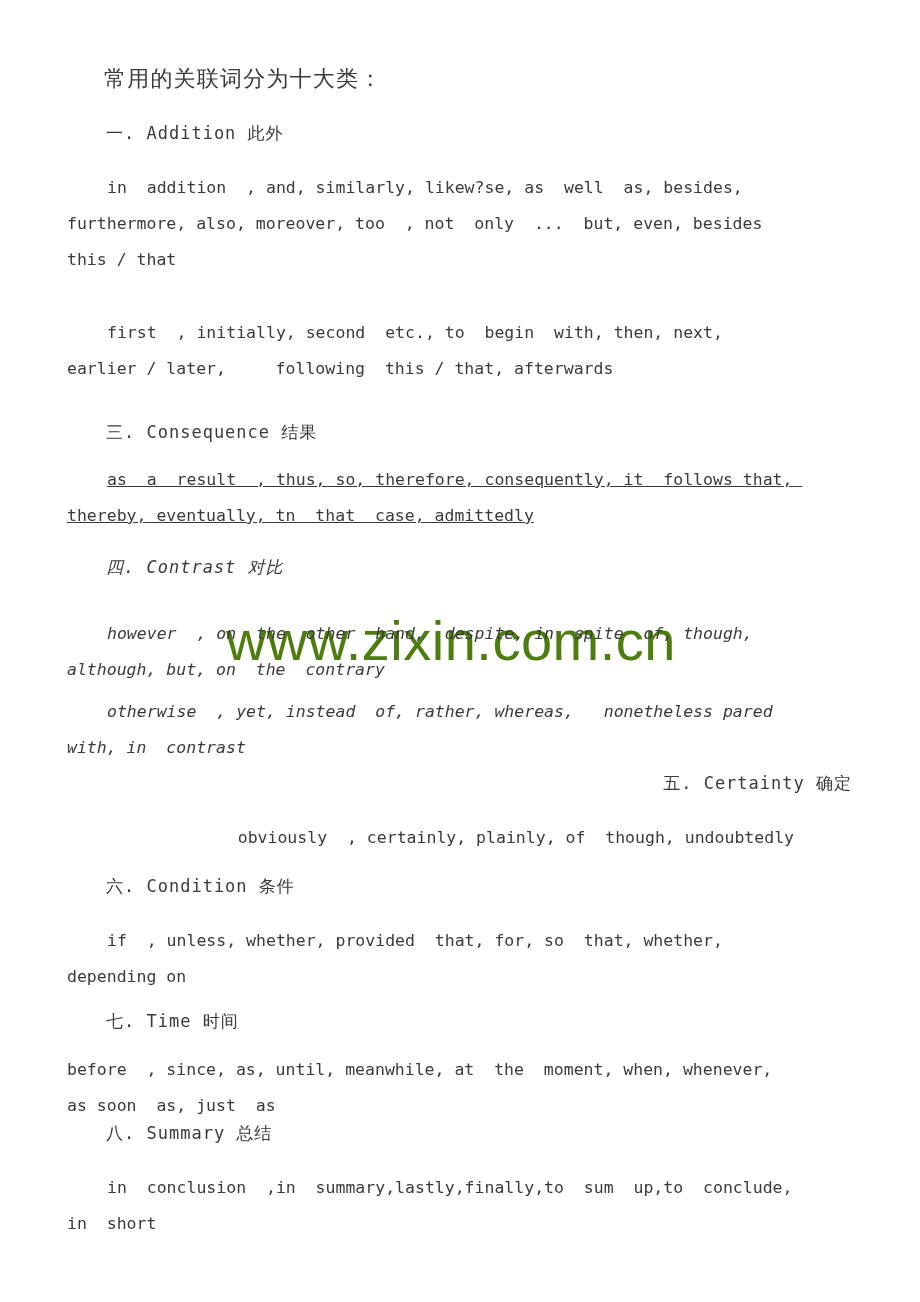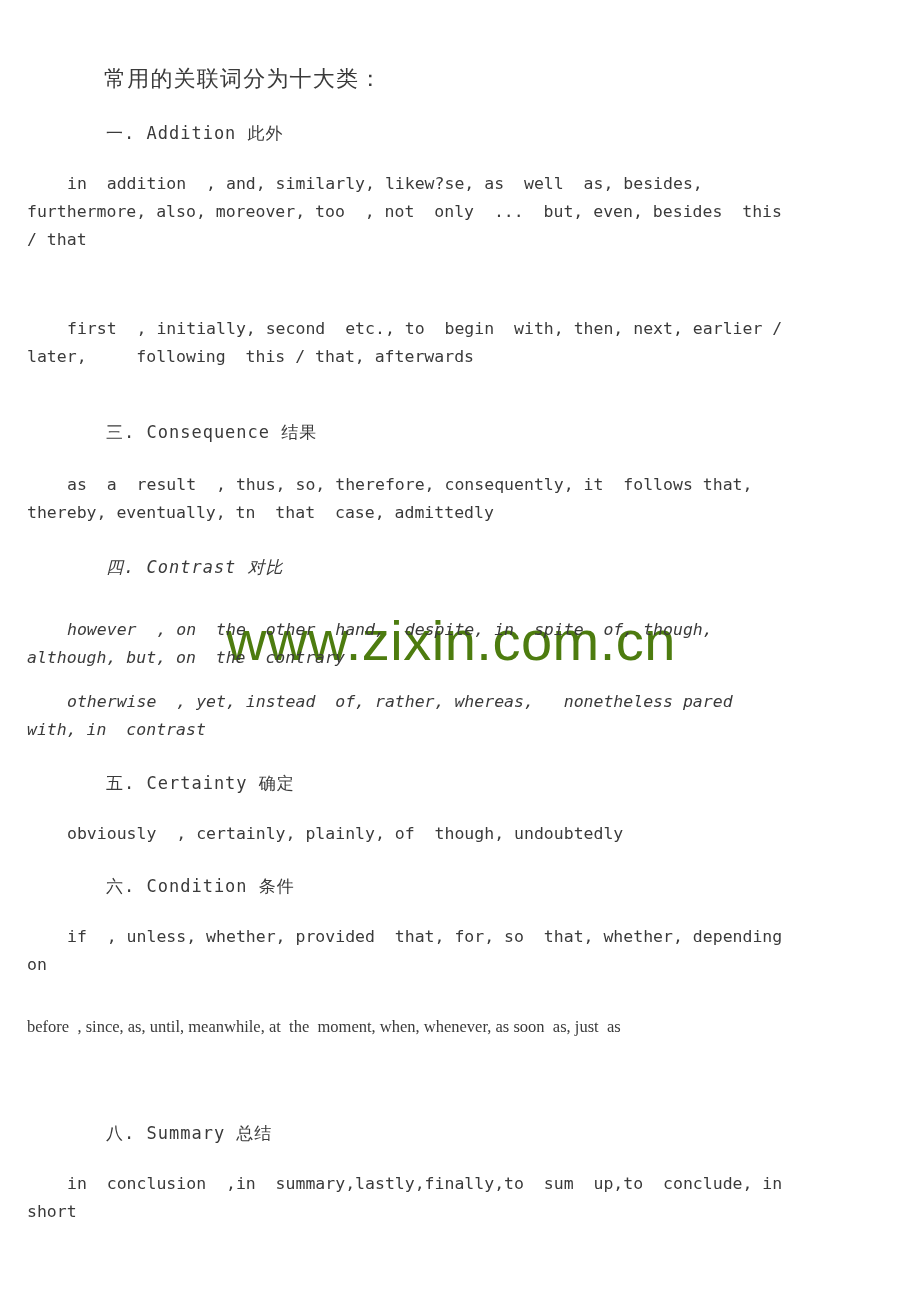--- a/index.html
+++ b/index.html
@@ -64,24 +64,24 @@
 
   .heading {
     padding-left: 106px;
     font-size: 17px;
     line-height: 30px;
     letter-spacing: 1.0px;
     white-space: nowrap;
   }
 
   .para {
-    padding-left: 27px;
+    padding-left: 67px;
     padding-right: 58px;
     font-size: 16.5px;
-    line-height: 28px;
+    line-height: 36px;
     letter-spacing: 0px;
     white-space: pre-wrap;
     word-break: normal;
   }
   .para.indent-first {
     text-indent: 40px;
   }
   .para.no-indent {
     text-indent: 0px;
   }
@@ -101,41 +101,42 @@
       <div class="heading">一.  Addition  此外</div>
       <div class="para indent-first" style="margin-top:22px;">in  addition  , and, similarly, likew?se, as  well  as, besides, furthermore, also, moreover, too  , not  only  ...  but, even, besides  this / that</div>
     </div>
 
     <div class="block" style="top:283px;">
       <div class="para indent-first" style="margin-top:32px;">first  , initially, second  etc., to  begin  with, then, next, earlier / later,     following  this / that, afterwards</div>
     </div>
 
     <div class="block" style="top:417px;">
       <div class="heading">三.  Consequence  结果</div>
-      <div class="para indent-first" style="margin-top:24px;">as  a  result  , thus, so, therefore, consequently, it  follows that, thereby, eventually, tn  that  case, admittedly</div>
+      <div class="para indent-first" style="margin-top:15px;text-decoration:underline;">as  a  result  , thus, so, therefore, consequently, it  follows that, thereby, eventually, tn  that  case, admittedly</div>
     </div>
 
     <div class="block" style="top:552px;font-style:italic;">
       <div class="heading">四.  Contrast 对比</div>
       <div class="para indent-first" style="margin-top:34px;">however  , on  the  other  hand,  despite, in  spite  of, though, although, but, on  the  contrary</div>
-      <div class="para indent-first" style="margin-top:16px;">otherwise  , yet, instead  of, rather, whereas,   nonetheless pared  with, in  contrast</div>
+      <div class="para indent-first" style="margin-top:6px;">otherwise  , yet, instead  of, rather, whereas,   nonetheless pared  with, in  contrast</div>
     </div>
 
-    <div class="block" style="top:768px;">
+    <div class="block" style="top:768px;text-align:right;">
       <div class="heading">五.  Certainty  确定</div>
       <div class="para indent-first" style="margin-top:22px;">obviously  , certainly, plainly, of  though, undoubtedly</div>
     </div>
 
     <div class="block" style="top:871px;">
       <div class="heading">六.  Condition  条件</div>
       <div class="para indent-first" style="margin-top:22px;">if  , unless, whether, provided  that, for, so  that, whether, depending on</div>
     </div>
 
     <div class="block" style="top:1006px;">
-      <div class="para no-indent" style="margin-top:7px;font-family:Liberation Serif, serif;">before  , since, as, until, meanwhile, at  the  moment, when, whenever, as soon  as, just  as</div>
+      <div class="heading">七.  Time  时间</div>
+      <div class="para no-indent" style="margin-top:16px;">before  , since, as, until, meanwhile, at  the  moment, when, whenever, as soon  as, just  as</div>
     </div>
 
     <div class="block" style="top:1118px;">
       <div class="heading">八.  Summary  总结</div>
       <div class="para indent-first" style="margin-top:22px;">in  conclusion  ,in  summary,lastly,finally,to  sum  up,to  conclude, in  short</div>
     </div>
 
   </div>
 </div>
 

